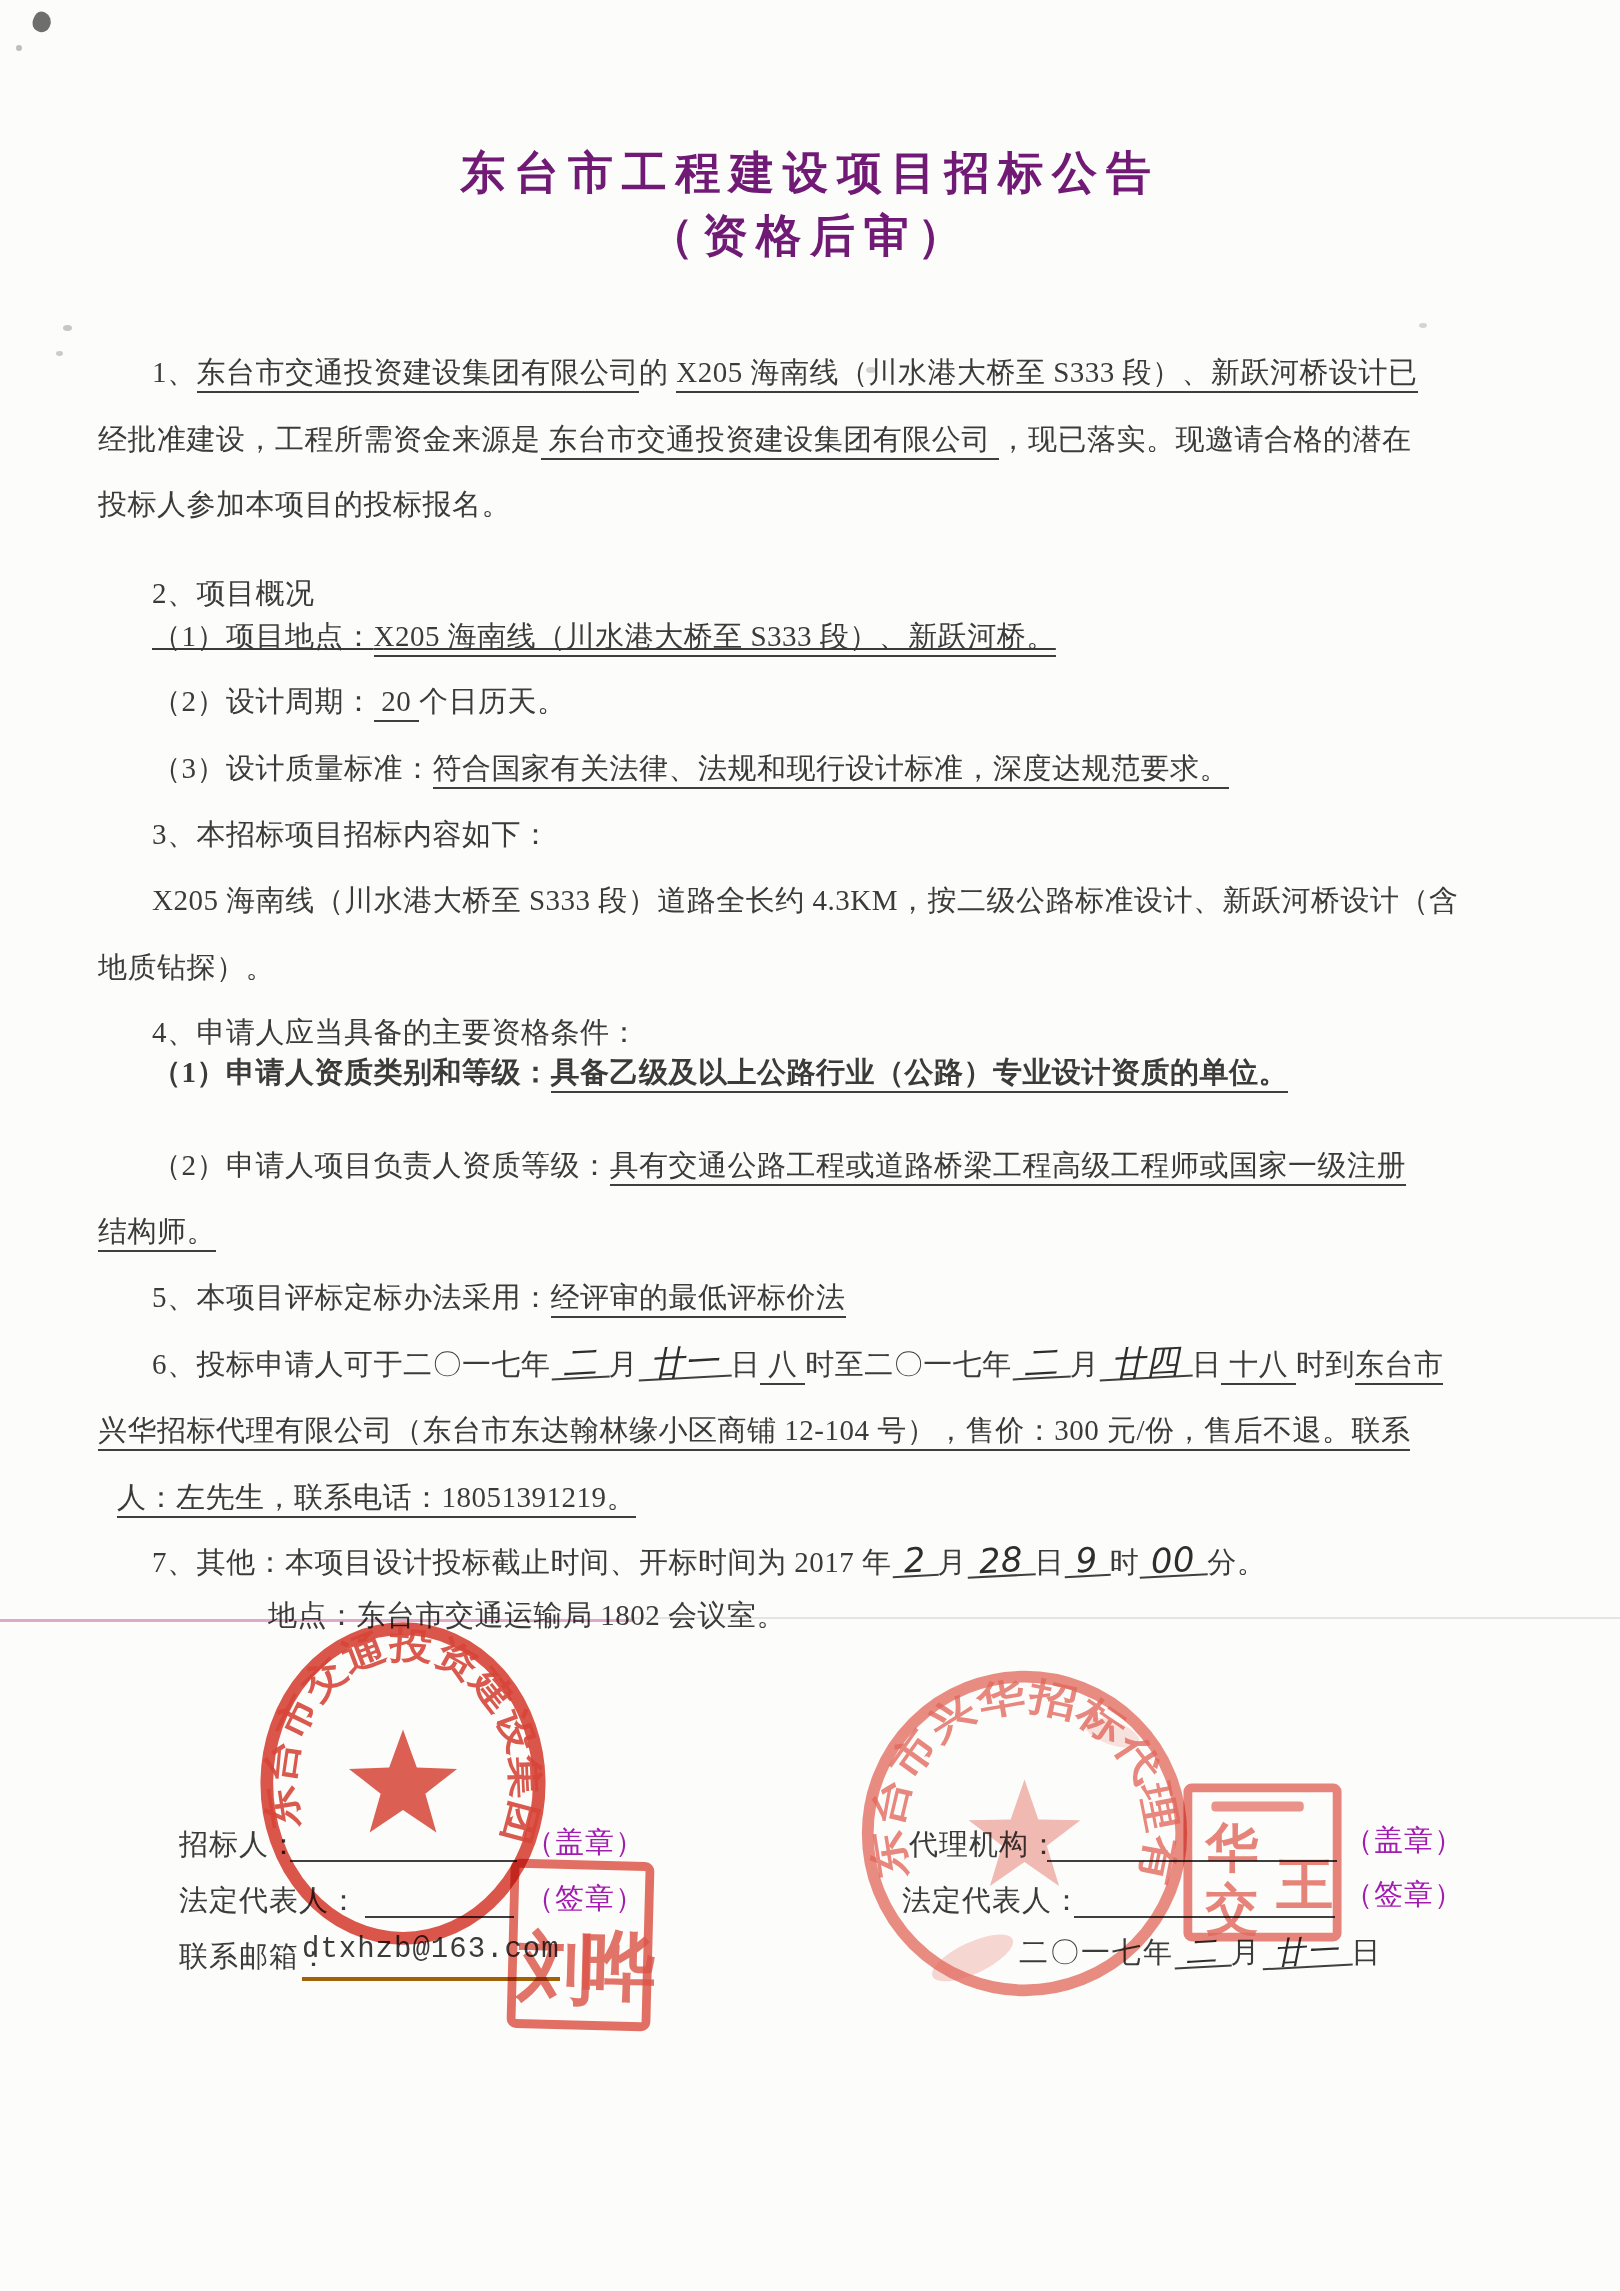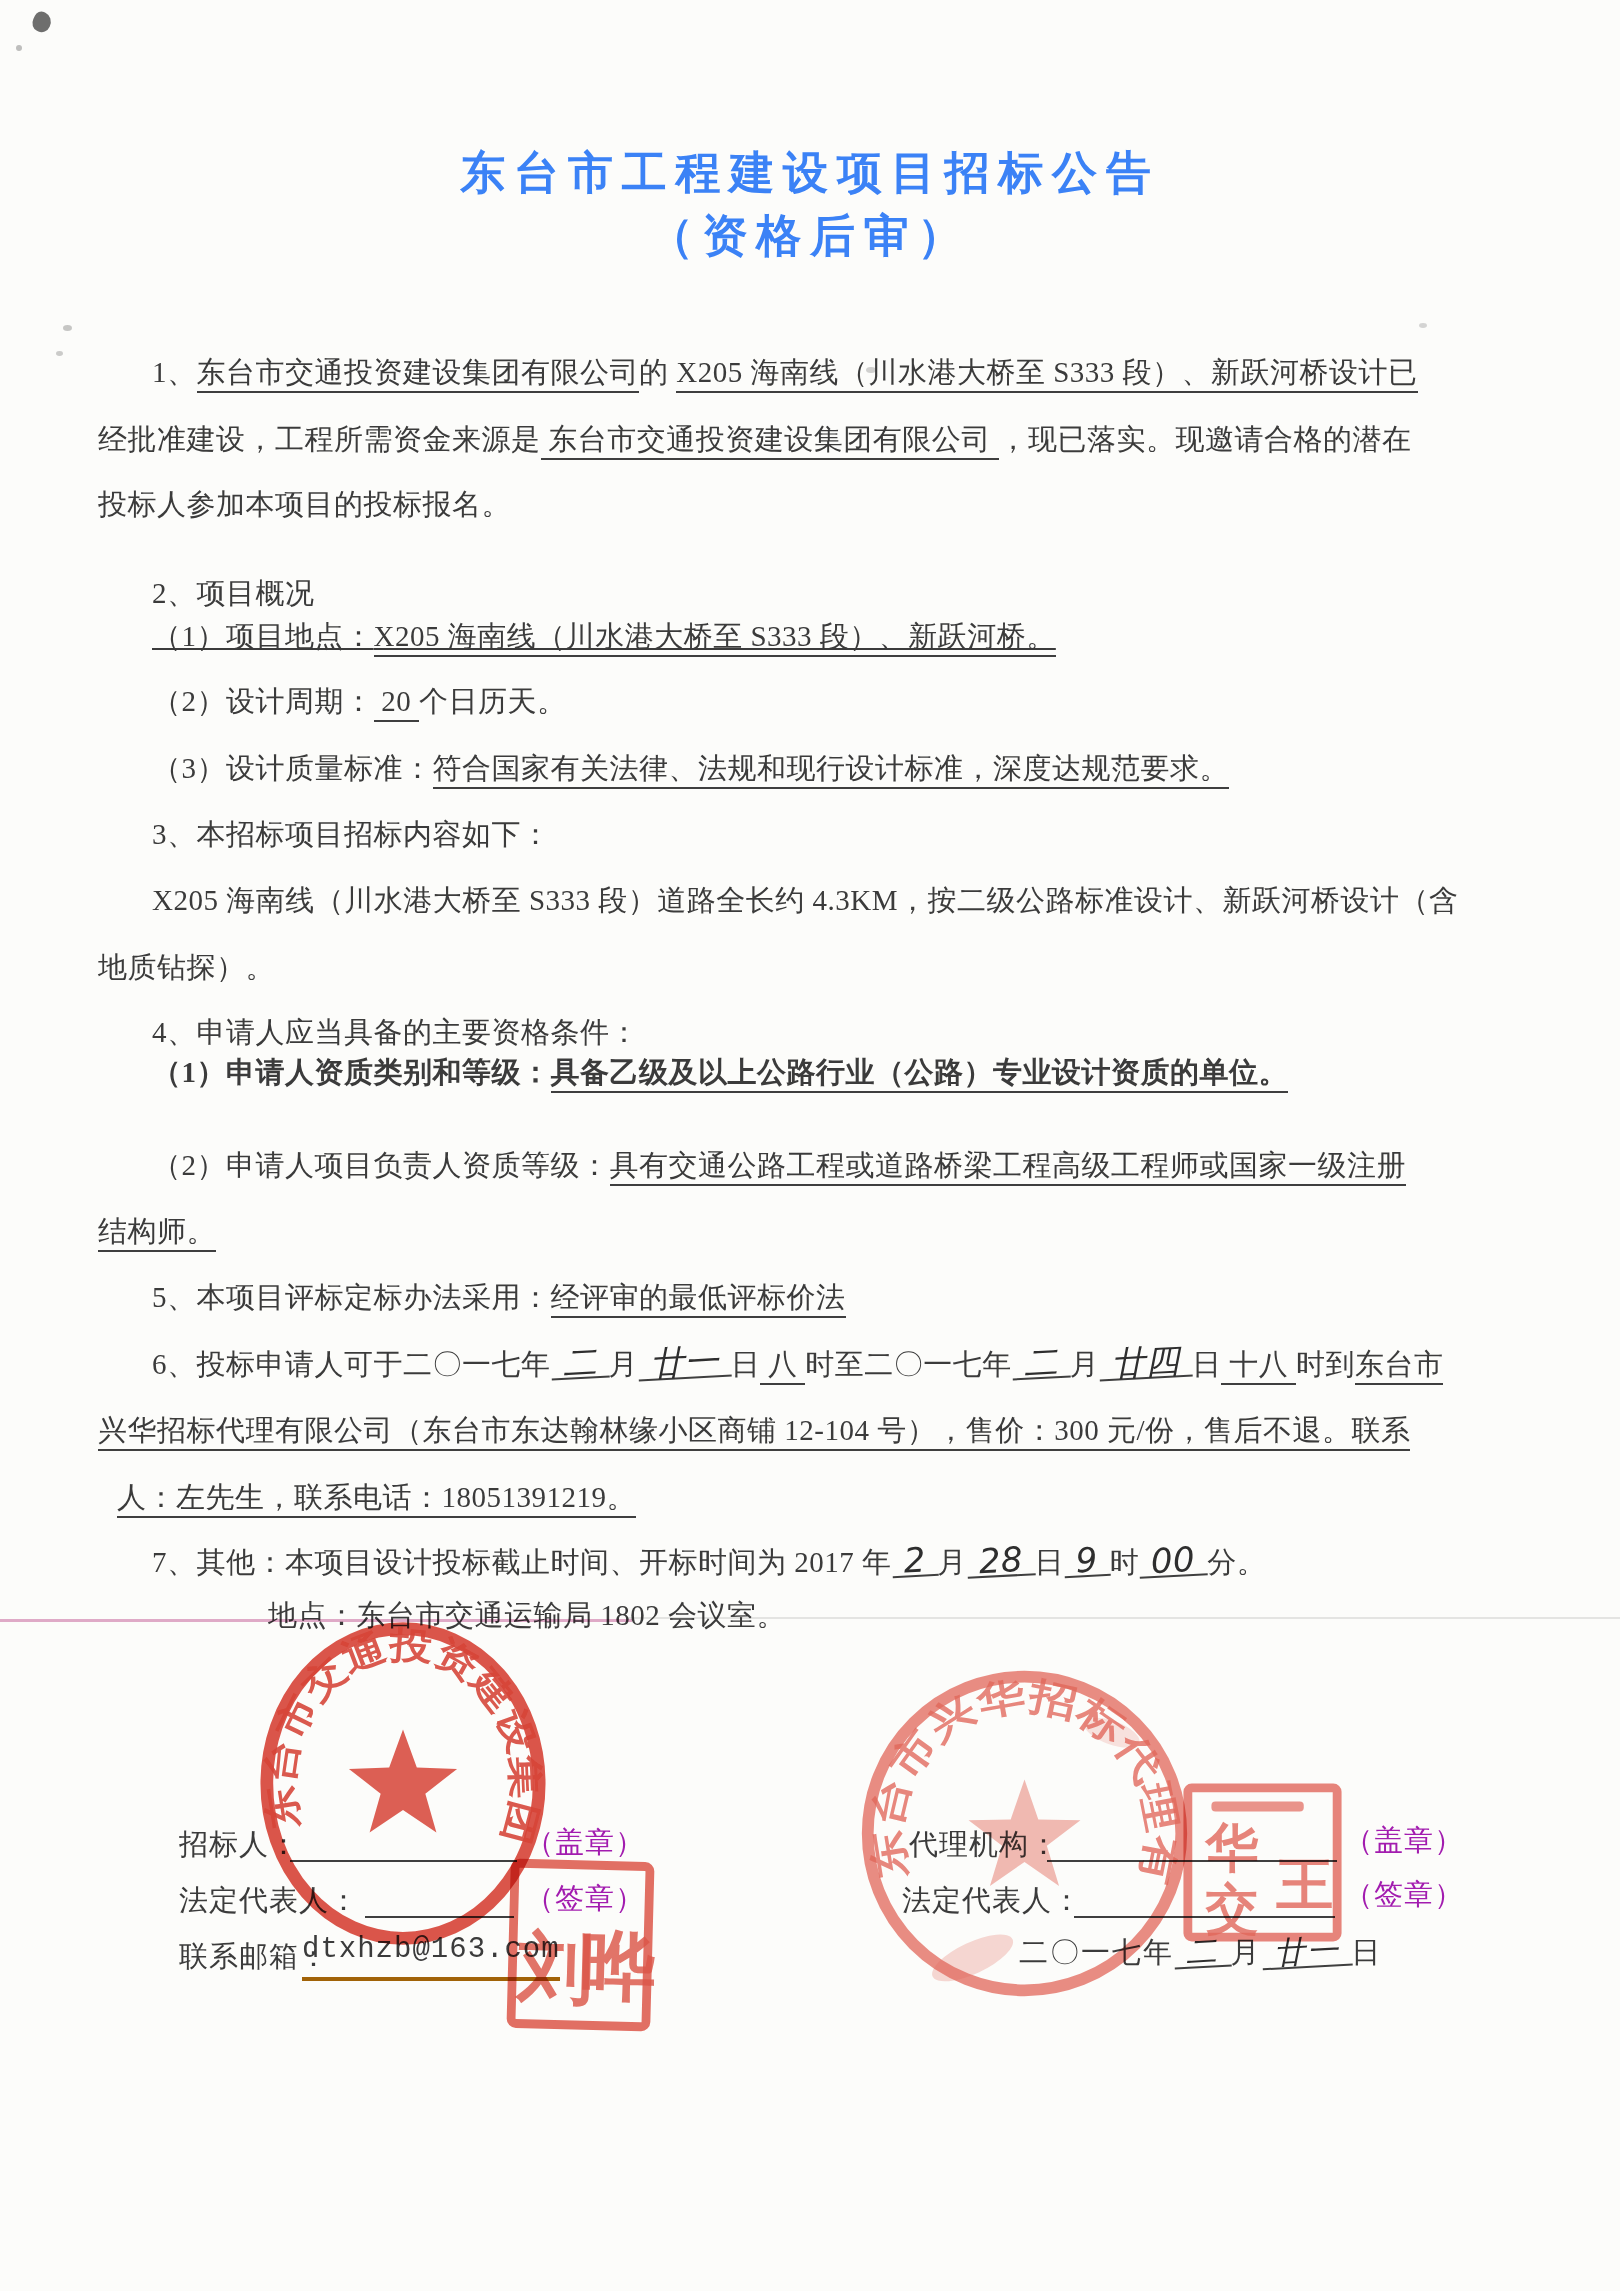--- a/index.html
+++ b/index.html
@@ -1,19 +1,19 @@
 <!DOCTYPE html>
 <html><head>
 <meta charset="utf-8">
 <style>
   html,body{margin:0;padding:0;background:#e8e8e6;}
   .page{position:relative;width:1620px;height:2292px;background:#fcfcfa;overflow:hidden;
         font-family:"Liberation Serif","DejaVu Serif",serif;color:#3b3b3b;}
   .title{position:absolute;width:100%;text-align:center;font-size:45px;font-weight:600;
-         letter-spacing:8.8px;color:#3b82f6;white-space:nowrap;}
+         letter-spacing:8.8px;color:#701a75;white-space:nowrap;}
   .line{position:absolute;white-space:nowrap;font-size:29px;line-height:39px;letter-spacing:0.5px;}
   .u{border-bottom:2px solid #3f3f3f;padding-bottom:2.9px;}
   .hw{font-family:"DejaVu Sans",sans-serif;font-style:italic;font-size:34px;display:inline-block;
       transform:rotate(-3deg);padding:0 11.8px;line-height:29px;color:#2e2e2e;font-weight:500;}
   .flabel{position:absolute;font-size:29px;white-space:nowrap;letter-spacing:1px;}
   .note{color:#a21caf;}
   .sig-line{position:absolute;height:2px;background:#3f3f3f;}
   .email{font-family:"Liberation Mono","DejaVu Sans Mono",monospace;letter-spacing:1px;
          border-bottom:4px solid #a16207;padding-bottom:11px;}
   .stamp{position:absolute;mix-blend-mode:multiply;}

